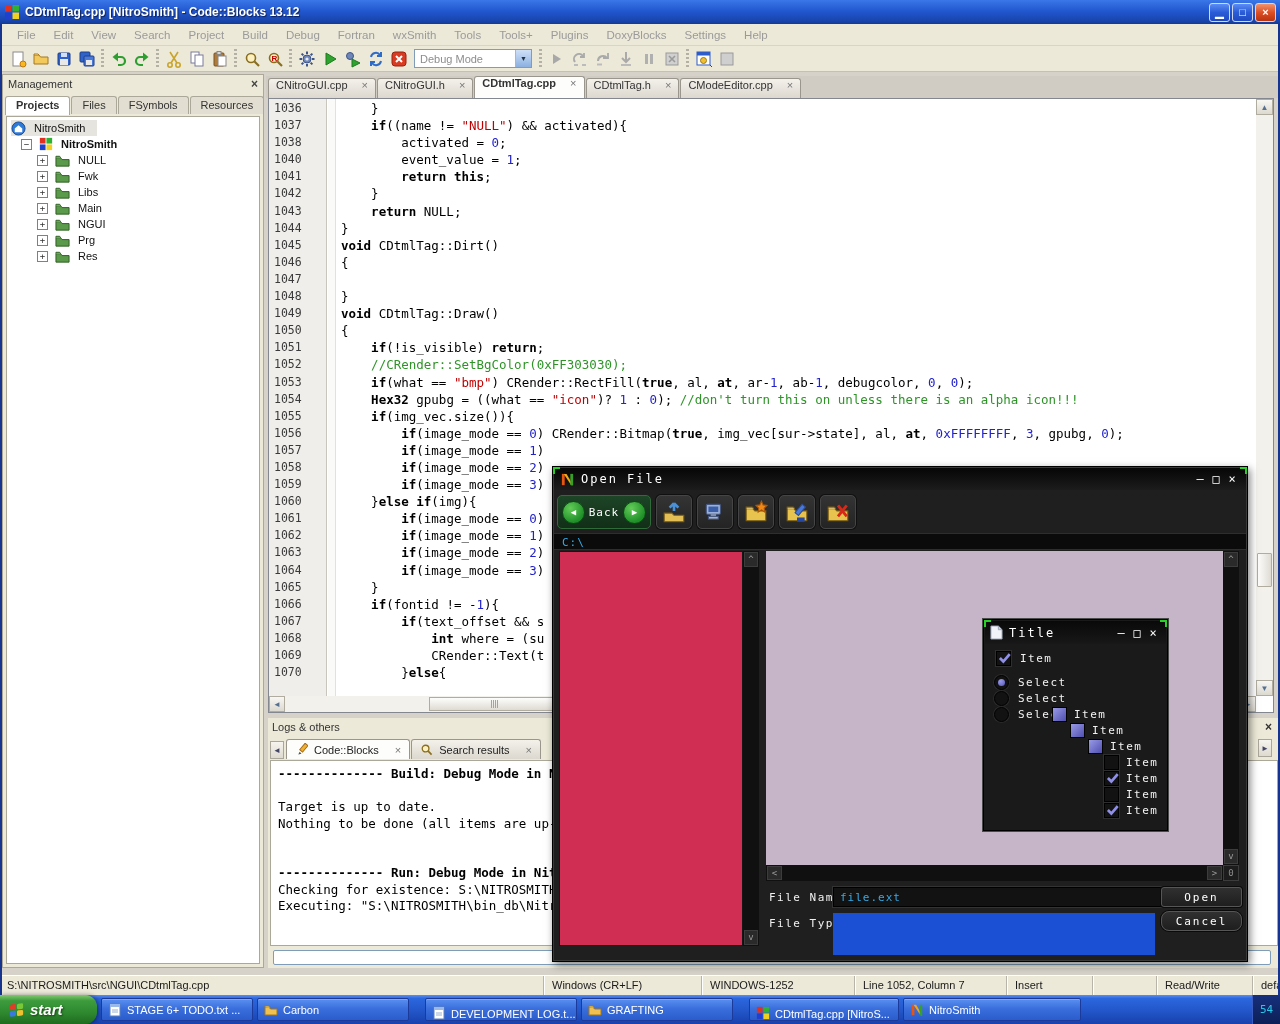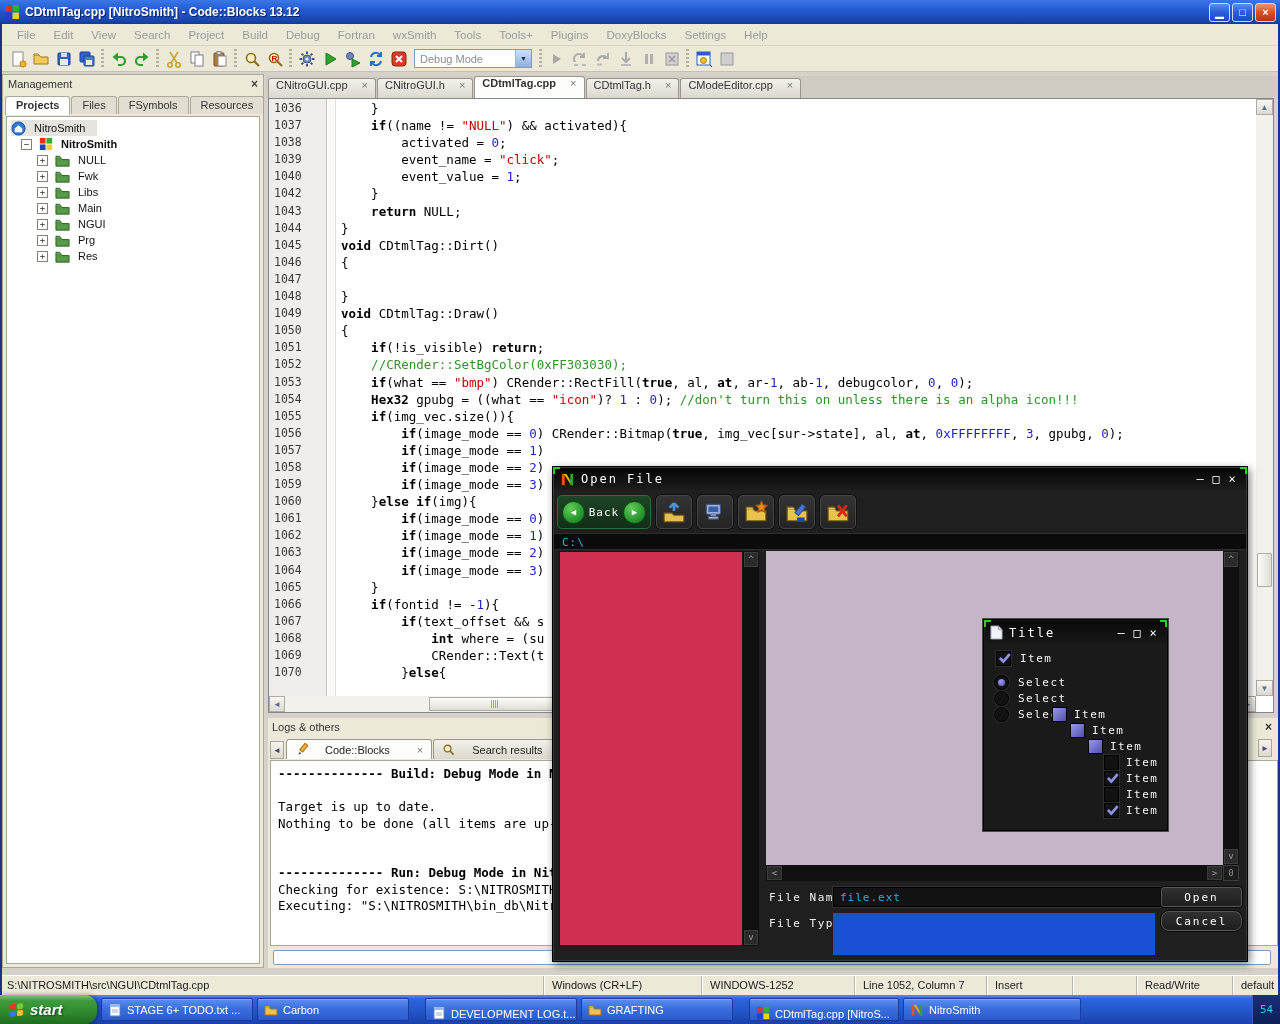--- a/index.html
+++ b/index.html
@@ -91,39 +91,39 @@
   #ed-hscroll .th i { width:1px; height:8px; background:#9aa4b4; }
 
   
   #logs { position:absolute; left:268px; top:718px; width:1012px; height:250px; background:#ece9d8; }
   #logs-hdr { height:17px; display:flex; align-items:center; font-size:11px; color:#333; padding:0 4px; }
   #logs-hdr .x { position:absolute; right:8px; top:2px; font-size:12px; font-weight:bold; color:#333; }
   #logs-tabs { height:24px; display:flex; align-items:flex-end; padding-left:2px; position:relative; }
   .ltab-scroll { width:14px; height:18px; font-size:8px; color:#446; display:flex; align-items:center;
     justify-content:center; margin-right:2px; background:linear-gradient(180deg,#f6f4ee,#dedad0);
     border:1px solid #aaa699; }
-  .ltab { display:flex; align-items:center; gap:17px; height:20px; padding:0 8px; margin-right:1px;
+  .ltab { display:flex; align-items:center; gap:6px; height:20px; padding:0 8px; margin-right:1px;
     border:1px solid #9a968e; border-bottom:none; border-radius:3px 3px 0 0; font-size:11px;
     background:linear-gradient(180deg,#f4f1eb,#dcd8cf); color:#222; }
   .ltab.active { background:#fdfdfc; }
   .ltab .x { margin-left:10px; color:#777; }
   #logs-scroll-right { position:absolute; right:6px; bottom:2px; }
   #logs-body { position:absolute; left:2px; right:2px; top:42px; bottom:22px; background:#fff;
     border:1px solid #aca899; padding:5px 0 0 7px; font-family:"DejaVu Sans Mono",monospace;
     font-size:12.5px; line-height:16.5px; color:#000; white-space:pre; overflow:hidden; }
   #logs-body .b { font-weight:bold; }
   #logs-input { position:absolute; left:5px; right:9px; bottom:3px; height:15px; background:#fff;
     border:1px solid #7f9db9; border-radius:2px; }
 
   
   #statusbar { position:absolute; left:0; top:975px; width:1280px; height:20px; background:#ece9d8;
     border-top:1px solid #fff; display:flex; font-size:11px; color:#1a1a1a; }
   .sfield { padding:3px 0 0 7px; white-space:nowrap; overflow:hidden;
     box-shadow:inset -1px 0 0 #fff, inset -2px 0 0 #b8b4a8; }
-  .sf0{width:545px}.sf1{width:158px}.sf2{width:153px}.sf3{width:132px}
+  .sf0{width:545px}.sf1{width:158px}.sf2{width:153px}.sf3{width:152px}
   .sf4{width:86px}.sf5{width:64px}.sf6{width:96px}.sf7{flex:1; box-shadow:none;}
 
   
   #taskbar { position:absolute; left:0; top:995px; width:1280px; height:29px;
     background:linear-gradient(180deg,#5a8ff0 0%,#2c67de 12%,#2358cc 50%,#1941ad 100%); display:flex; }
   #startbtn { width:97px; height:29px; border-radius:0 12px 12px 0; display:flex; align-items:center;
     padding-left:8px; gap:5px; background:linear-gradient(180deg,#7fca6e 0%,#3d9b3d 20%,#2f8a2f 60%,#1f6b1f 100%);
     box-shadow:2px 0 4px rgba(0,0,30,.4); }
   #startbtn .st { color:#fff; font-size:15px; font-weight:bold; font-style:italic;
     text-shadow:1px 1px 2px rgba(0,0,0,.5); }
@@ -546,22 +546,22 @@
         <span class="x">×</span>
       </div>
     </div>
   <div id="edbox">
     <div id="gutter"></div>
     <div id="fold"></div>
     <div id="code">
         <div class="cl"><span class="ln">1036</span><span class="cd"><span class="p">    }</span></span></div>
         <div class="cl"><span class="ln">1037</span><span class="cd"><span class="p">    </span><span class="k">if</span><span class="p">((name != </span><span class="s">"NULL"</span><span class="p">) &amp;&amp; activated){</span></span></div>
         <div class="cl"><span class="ln">1038</span><span class="cd"><span class="p">        activated = </span><span class="n">0</span><span class="p">;</span></span></div>
-        <div class="cl"><span class="ln">1039</span><span class="cd"><span class="p">        event_name = </span><span class="s">"click"</span><span class="p">;</span></span></div>
         <div class="cl"><span class="ln">1040</span><span class="cd"><span class="p">        event_value = </span><span class="n">1</span><span class="p">;</span></span></div>
+        <div class="cl"><span class="ln">1041</span><span class="cd"><span class="p">        </span><span class="k">return this</span><span class="p">;</span></span></div>
         <div class="cl"><span class="ln">1042</span><span class="cd"><span class="p">    }</span></span></div>
         <div class="cl"><span class="ln">1043</span><span class="cd"><span class="p">    </span><span class="k">return</span><span class="p"> NULL;</span></span></div>
         <div class="cl"><span class="ln">1044</span><span class="cd"><span class="p">}</span></span></div>
         <div class="cl"><span class="ln">1045</span><span class="cd"><span class="k">void</span><span class="p"> CDtmlTag::Dirt()</span></span></div>
         <div class="cl"><span class="ln">1046</span><span class="cd"><span class="p">{</span></span></div>
         <div class="cl"><span class="ln">1047</span><span class="cd"></span></div>
         <div class="cl"><span class="ln">1048</span><span class="cd"><span class="p">}</span></span></div>
         <div class="cl"><span class="ln">1049</span><span class="cd"><span class="k">void</span><span class="p"> CDtmlTag::Draw()</span></span></div>
         <div class="cl"><span class="ln">1050</span><span class="cd"><span class="p">{</span></span></div>
         <div class="cl"><span class="ln">1051</span><span class="cd"><span class="p">    </span><span class="k">if</span><span class="p">(!is_visible) </span><span class="k">return</span><span class="p">;</span></span></div>

